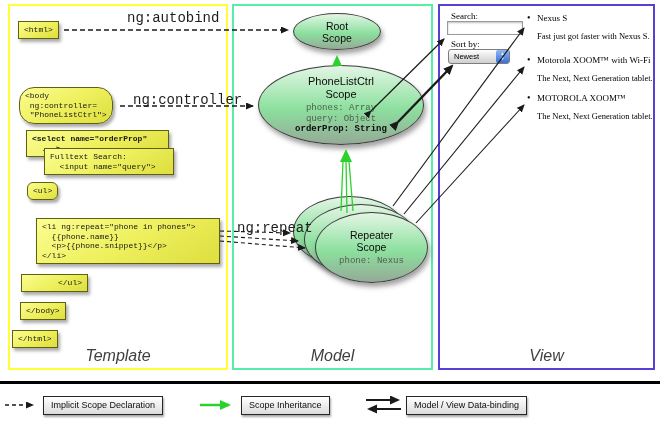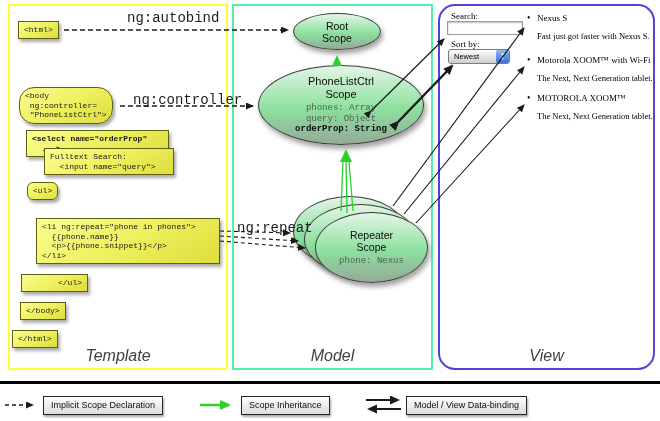--- a/index.html
+++ b/index.html
@@ -2,21 +2,21 @@
 <html><head>
 <meta charset="utf-8">
 <style>
   html,body{margin:0;padding:0;background:#fff;}
   .canvas{position:relative;width:660px;height:421px;background:#fff;overflow:hidden;
           font-family:"Liberation Sans",sans-serif;}
   
   .col{position:absolute;top:4px;height:366px;background:#fff;border-style:solid;border-width:2px;box-sizing:border-box;}
   .col-template{left:8px;width:220px;border-color:#ffff33;}
   .col-model{left:232px;width:201px;border-color:#55eeaa;}
-  .col-view{left:438px;width:217px;border-color:#5a3fd6;border-radius:17px;}
+  .col-view{left:438px;width:217px;border-color:#5a3fd6;}
   .col-label{position:absolute;bottom:3px;left:0;width:100%;text-align:center;font-size:16px;color:#404040;font-style:italic;}
   
   .codebox{position:absolute;background:linear-gradient(150deg,#fbfd92 0%,#eef05e 50%,#dede3e 100%);
            border:1px solid #606012;box-shadow:2px 3px 3px rgba(70,70,70,.45);
            font-family:"Liberation Mono",monospace;font-size:8px;line-height:9.5px;color:#161616;
            padding:3px 5px;white-space:pre;z-index:10;}
   .codebox.bold{font-weight:bold;}
   
   .ellipse{position:absolute;border-radius:50%;
            background:linear-gradient(#e3f6e5 0%,#8ce09e 55%,#95aa97 100%);

